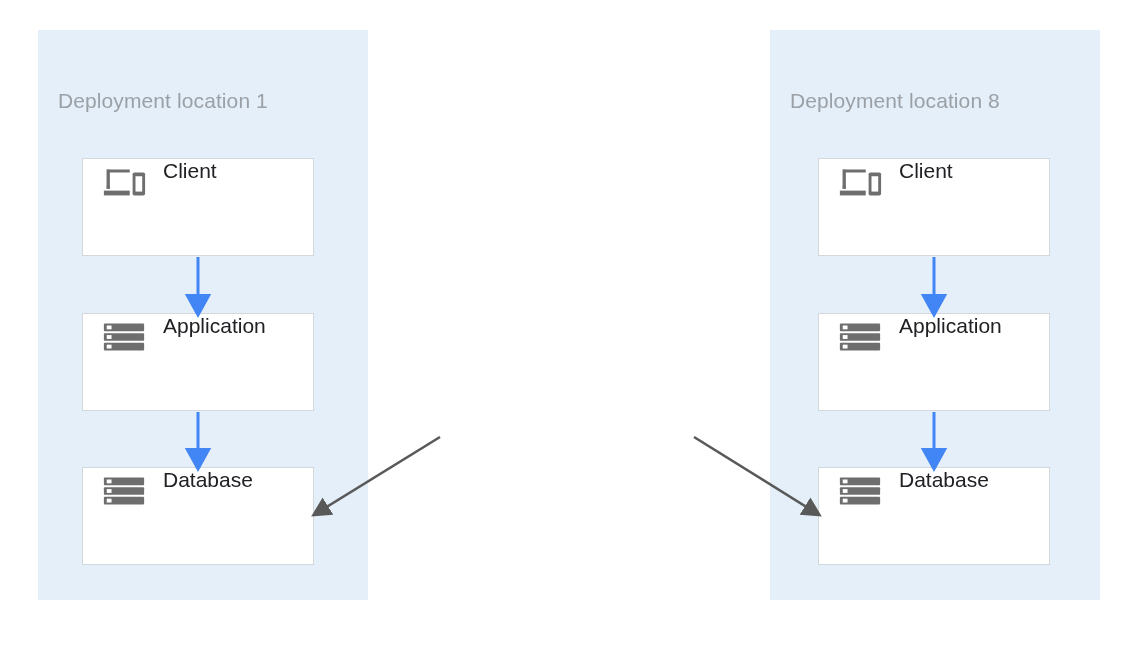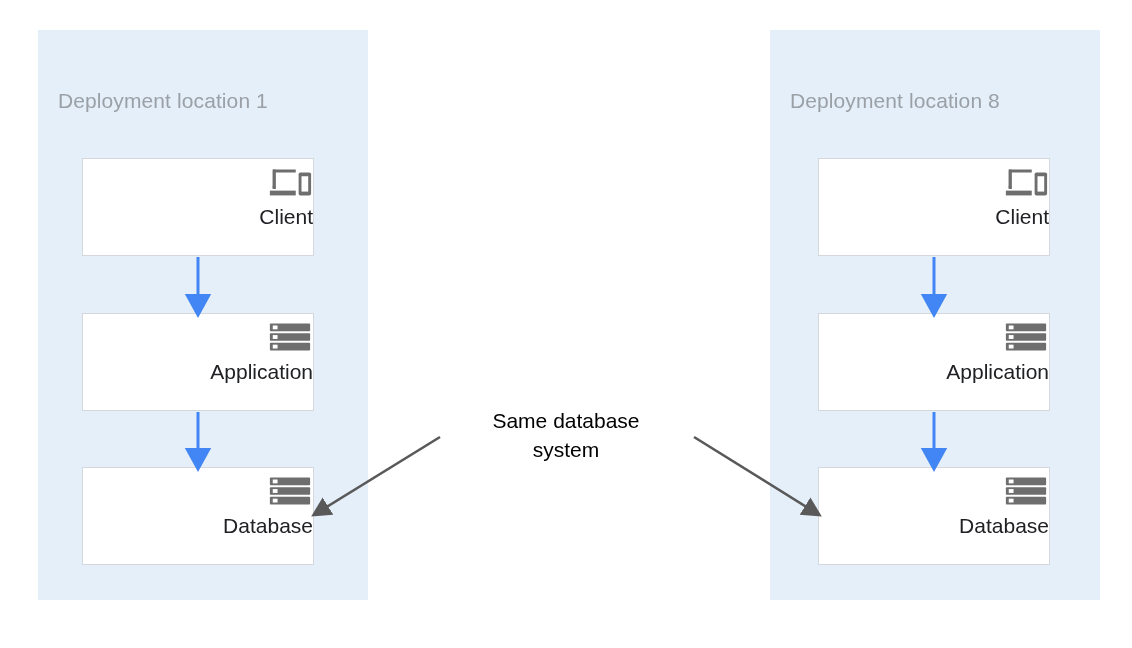--- a/index.html
+++ b/index.html
@@ -43,22 +43,22 @@
 
   
   .node {
     position: absolute;
     width: 232px;
     height: 98px;
     background: #ffffff;
     border: 1px solid #d4d8dd;
     box-sizing: border-box;
     display: flex;
-    flex-direction: column;
-    align-items: flex-end;
+    flex-direction: row;
+    align-items: flex-start;
     justify-content: flex-start;
     padding-left: 18px;
   }
   .node-icon {
     width: 46px;
     height: 46px;
     flex: 0 0 46px;
     display: block;
   }
   .node-label {
@@ -202,18 +202,14 @@
 
     <line x1="934" y1="257" x2="934" y2="306" stroke="#4285f4" stroke-width="3" marker-end="url(#blue-arrow)"></line>
 
     <line x1="934" y1="412" x2="934" y2="460" stroke="#4285f4" stroke-width="3" marker-end="url(#blue-arrow)"></line>
 
     <line x1="440" y1="437" x2="320" y2="511" stroke="#595959" stroke-width="2.6" marker-end="url(#gray-arrow)"></line>
 
     <line x1="694" y1="437" x2="813" y2="511" stroke="#595959" stroke-width="2.6" marker-end="url(#gray-arrow)"></line>
   </svg>
 
-  <div id="annotation">
-    <div>Same database</div>
-    <div>system</div>
-  </div>
 
 </div>
 
 </body></html>

